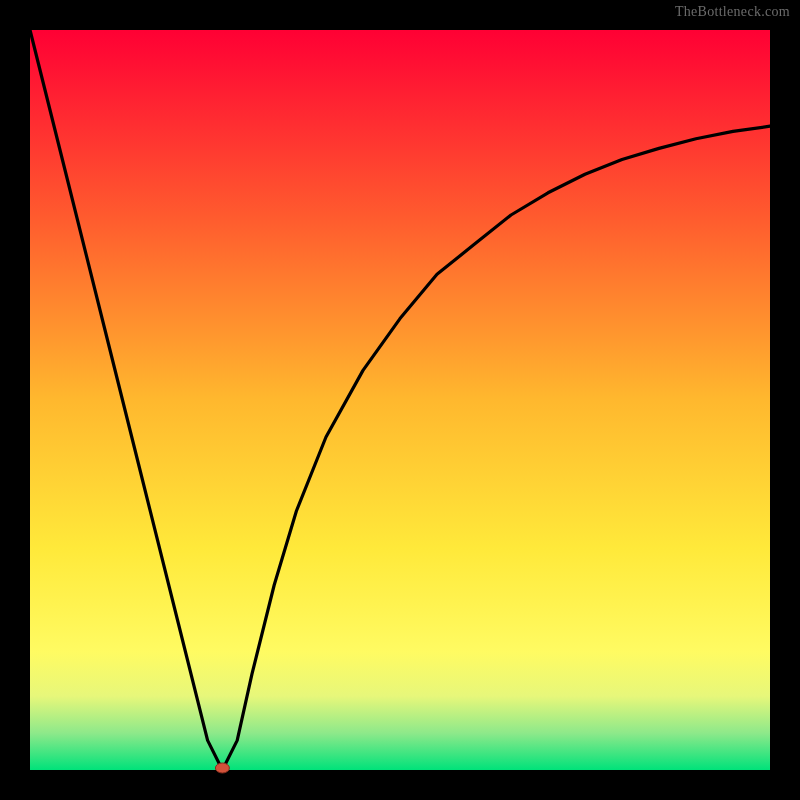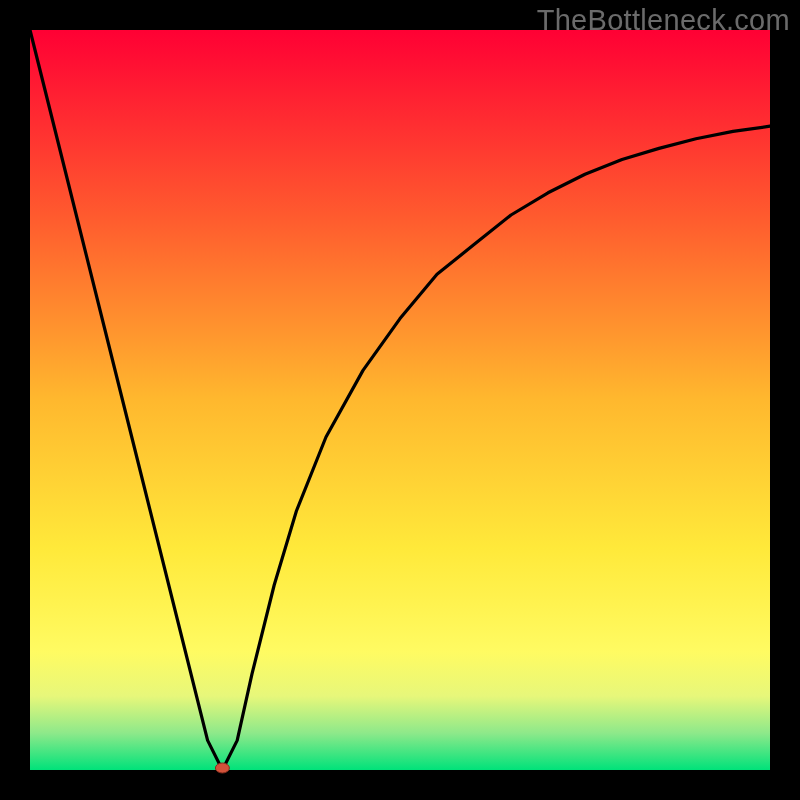--- a/index.html
+++ b/index.html
@@ -14,23 +14,24 @@
     position: relative;
     width: 800px;
     height: 800px;
     background: #000;
   }
   .watermark {
     position: absolute;
     top: 4px;
     right: 10px;
     color: #6b6b6b;
-    font-size: 29px;
+    font-size: 14px;
     font-weight: 500;
     letter-spacing: 0.3px;
+    font-family: Liberation Serif, serif;
   }
   svg {
     display: block;
   }
 </style>
 </head>
 <body>
 
 <div class="frame">
   <div class="watermark" style="color: rgb(107, 107, 107);">TheBottleneck.com</div>

